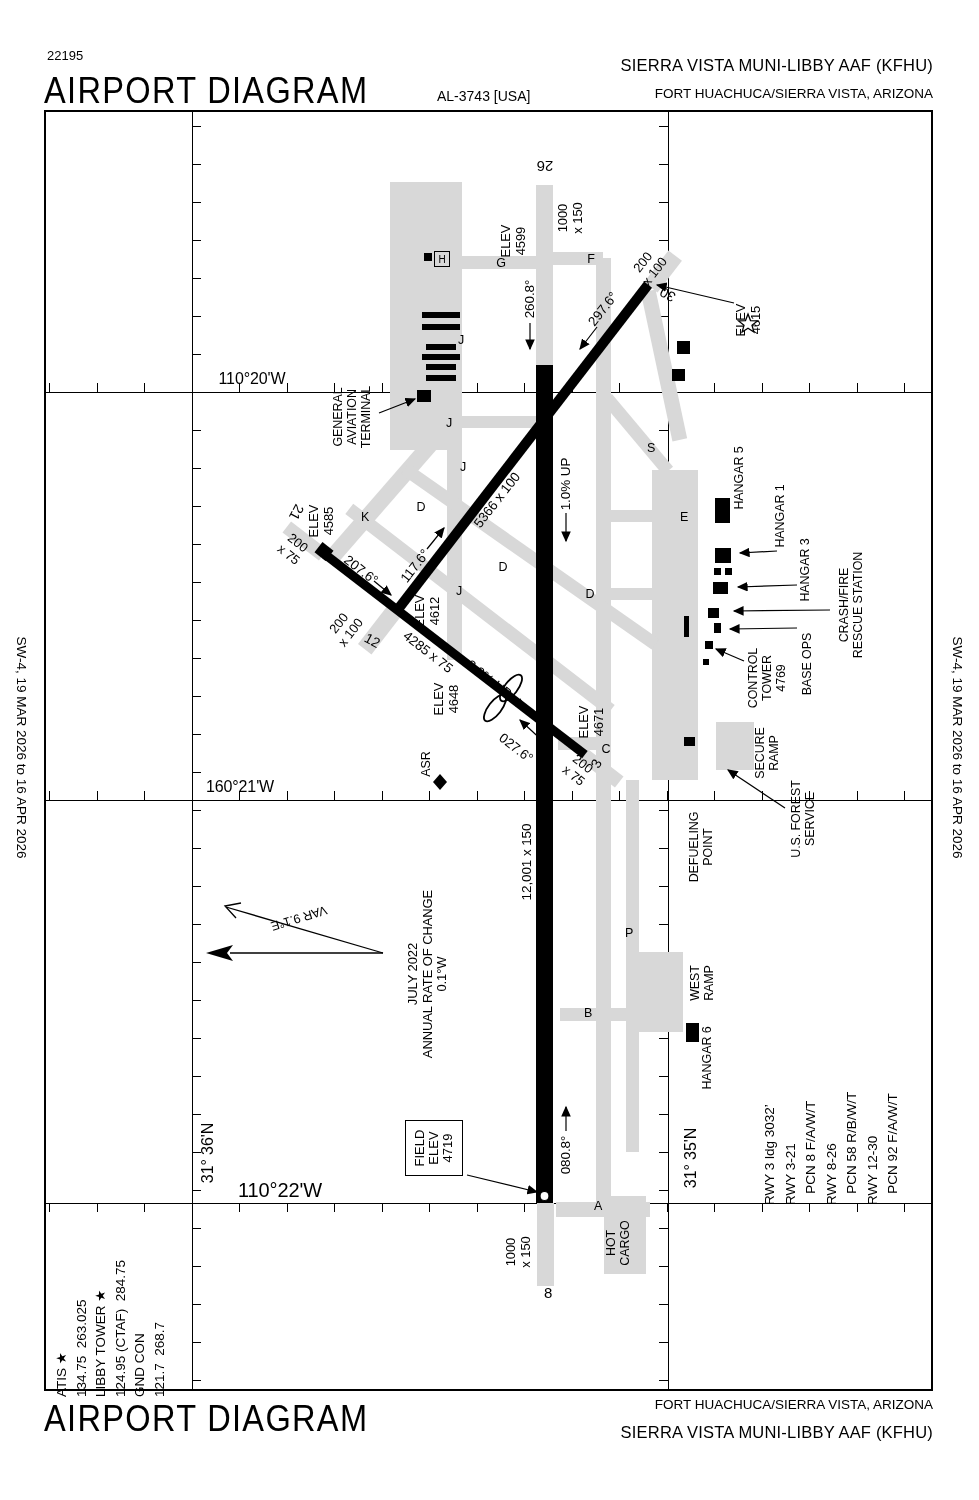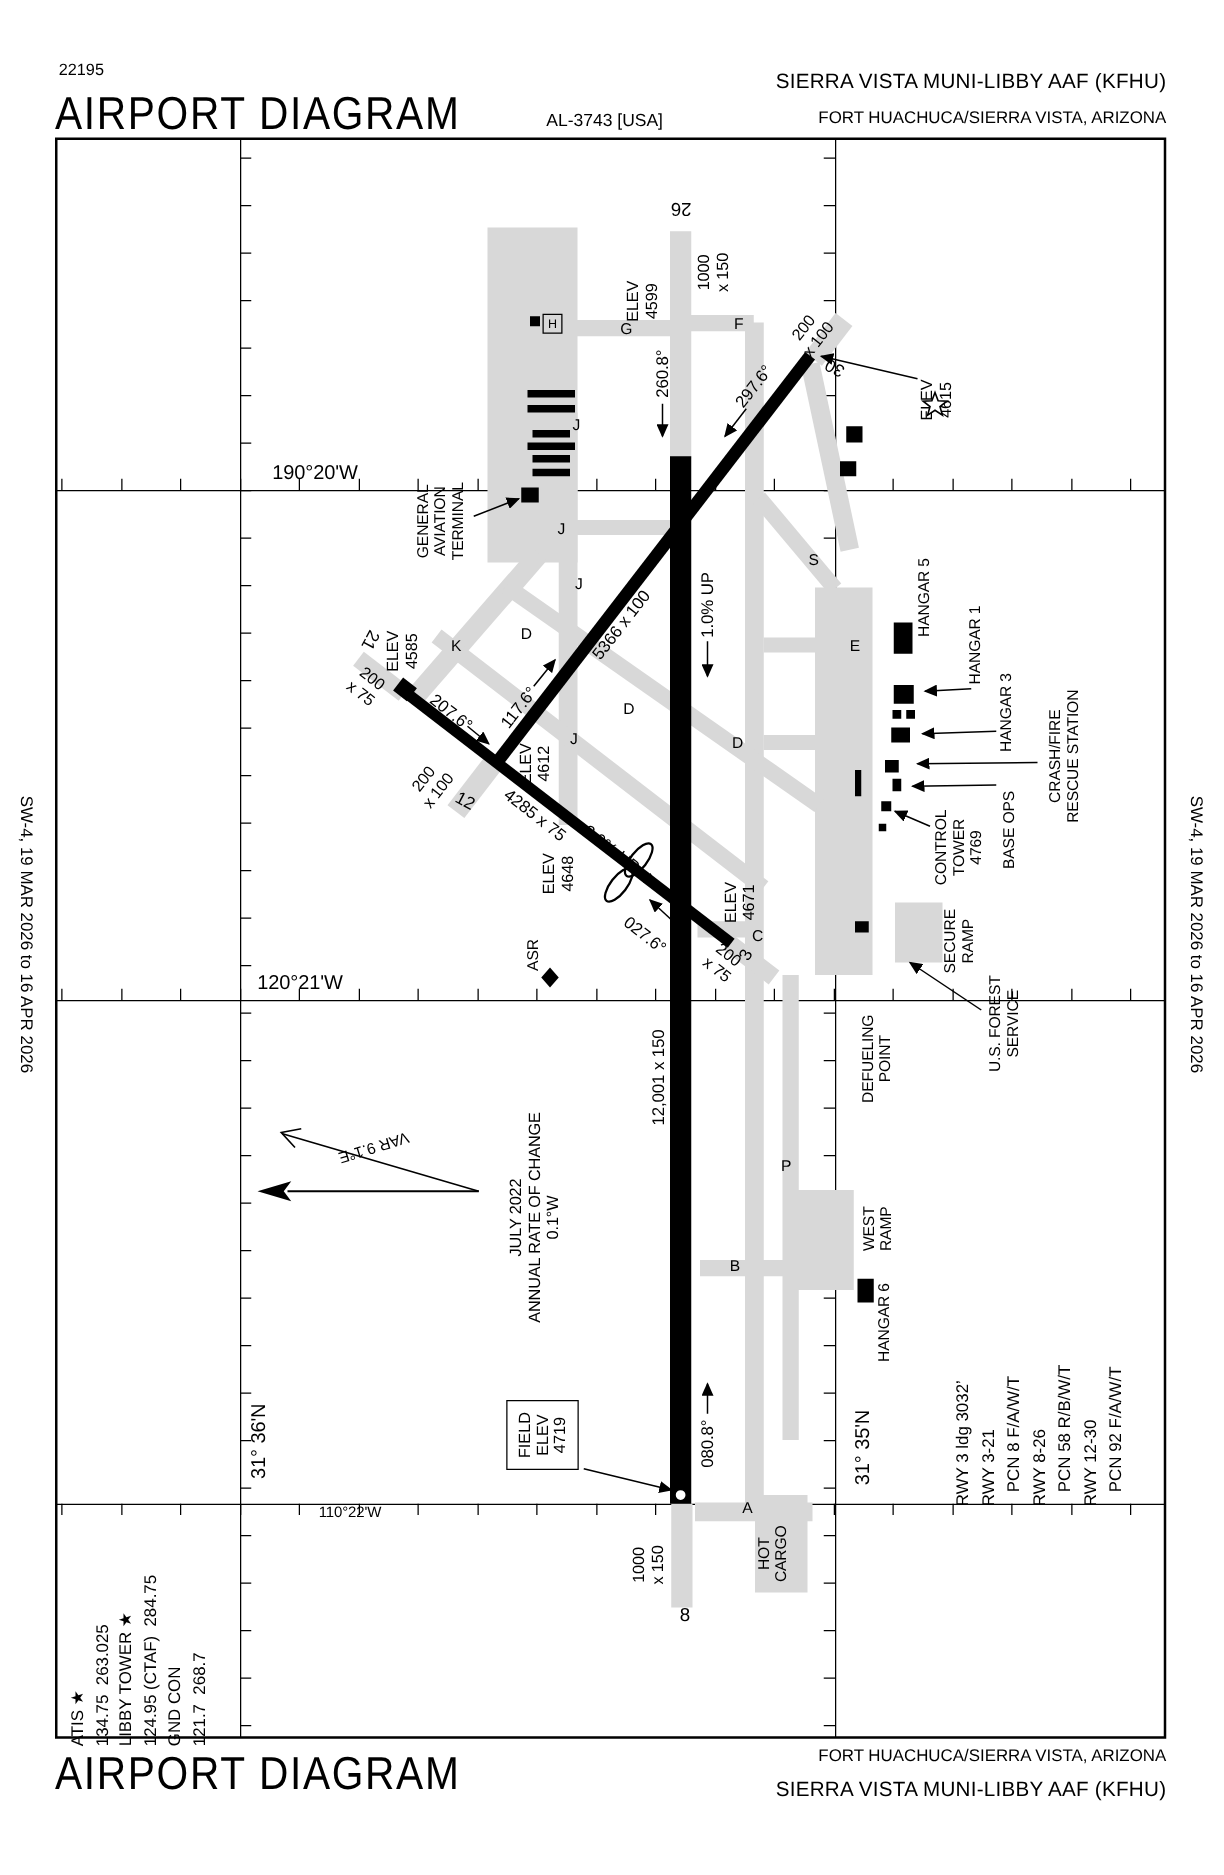--- a/index.html
+++ b/index.html
@@ -225,23 +225,23 @@
       <div class="bld" style="left: 725px; top: 568px; width: 7px; height: 7px;"></div>
       <div class="bld" style="left: 713px; top: 582px; width: 15px; height: 12px;"></div>
       <div class="bld" style="left: 708px; top: 608px; width: 11px; height: 10px;"></div>
       <div class="bld" style="left: 714px; top: 623px; width: 7px; height: 10px;"></div>
       <div class="bld" style="left: 705px; top: 641px; width: 8px; height: 8px;"></div>
       <div class="bld" style="left: 703px; top: 659px; width: 6px; height: 6px;"></div>
       <div class="bld" style="left: 684px; top: 616px; width: 5px; height: 21px;"></div>
       <div class="bld" style="left: 684px; top: 737px; width: 11px; height: 9px;"></div>
       <div class="bld" style="left: 686px; top: 1023px; width: 13px; height: 19px;"></div>
       <div class="bld" style="left: 317px; top: 545px; width: 14px; height: 13px; transform: rotate(38deg);"></div>
-      <div class="lbl" style="left: 252px; top: 379px; font-size: 16px; transform: translate(-50%, -50%) rotate(0deg);">190°20'W</div>
-      <div class="lbl" style="left: 240px; top: 787px; font-size: 16px; transform: translate(-50%, -50%) rotate(0deg);">120°21'W</div>
-      <div class="lbl" style="left: 280px; top: 1190px; font-size: 12px; transform: translate(-50%, -50%) rotate(0deg); margin-top: 20px;">110°22'W</div>
+      <div class="lbl" style="left: 252px; top: 379px; font-size: 16px; transform: translate(-50%, -50%) rotate(0deg);">110°20'W</div>
+      <div class="lbl" style="left: 240px; top: 787px; font-size: 16px; transform: translate(-50%, -50%) rotate(0deg);">160°21'W</div>
+      <div class="lbl" style="left: 280px; top: 1190px; font-size: 20px; transform: translate(-50%, -50%) rotate(0deg);">110°22'W</div>
       <div class="lbl" style="left: 208px; top: 1153px; font-size: 16px; transform: translate(-50%, -50%) rotate(-90deg);">31° 36'N</div>
       <div class="lbl" style="left: 691px; top: 1158px; font-size: 16px; transform: translate(-50%, -50%) rotate(-90deg);">31° 35'N</div>
       <div class="lbl" style="left: 545px; top: 166px; font-size: 15px; transform: translate(-50%, -50%) rotate(180deg);">26</div>
       <div class="lbl" style="left: 548px; top: 1293px; font-size: 15px; transform: translate(-50%, -50%) rotate(0deg);">8</div>
       <div class="lbl" style="left: 668px; top: 294px; font-size: 14px; transform: translate(-50%, -50%) rotate(-152deg);">30</div>
       <div class="lbl" style="left: 372px; top: 641px; font-size: 14px; transform: translate(-50%, -50%) rotate(28deg);">12</div>
       <div class="lbl" style="left: 296px; top: 512px; font-size: 14px; transform: translate(-50%, -50%) rotate(118deg);">21</div>
       <div class="lbl" style="left: 597px; top: 764px; font-size: 14px; transform: translate(-50%, -50%) rotate(-62deg);">3</div>
       <div class="lbl" style="left: 501px; top: 263px; font-size: 12.5px; transform: translate(-50%, -50%) rotate(0deg);">G</div>
       <div class="lbl" style="left: 591px; top: 259px; font-size: 12.5px; transform: translate(-50%, -50%) rotate(0deg);">F</div>

